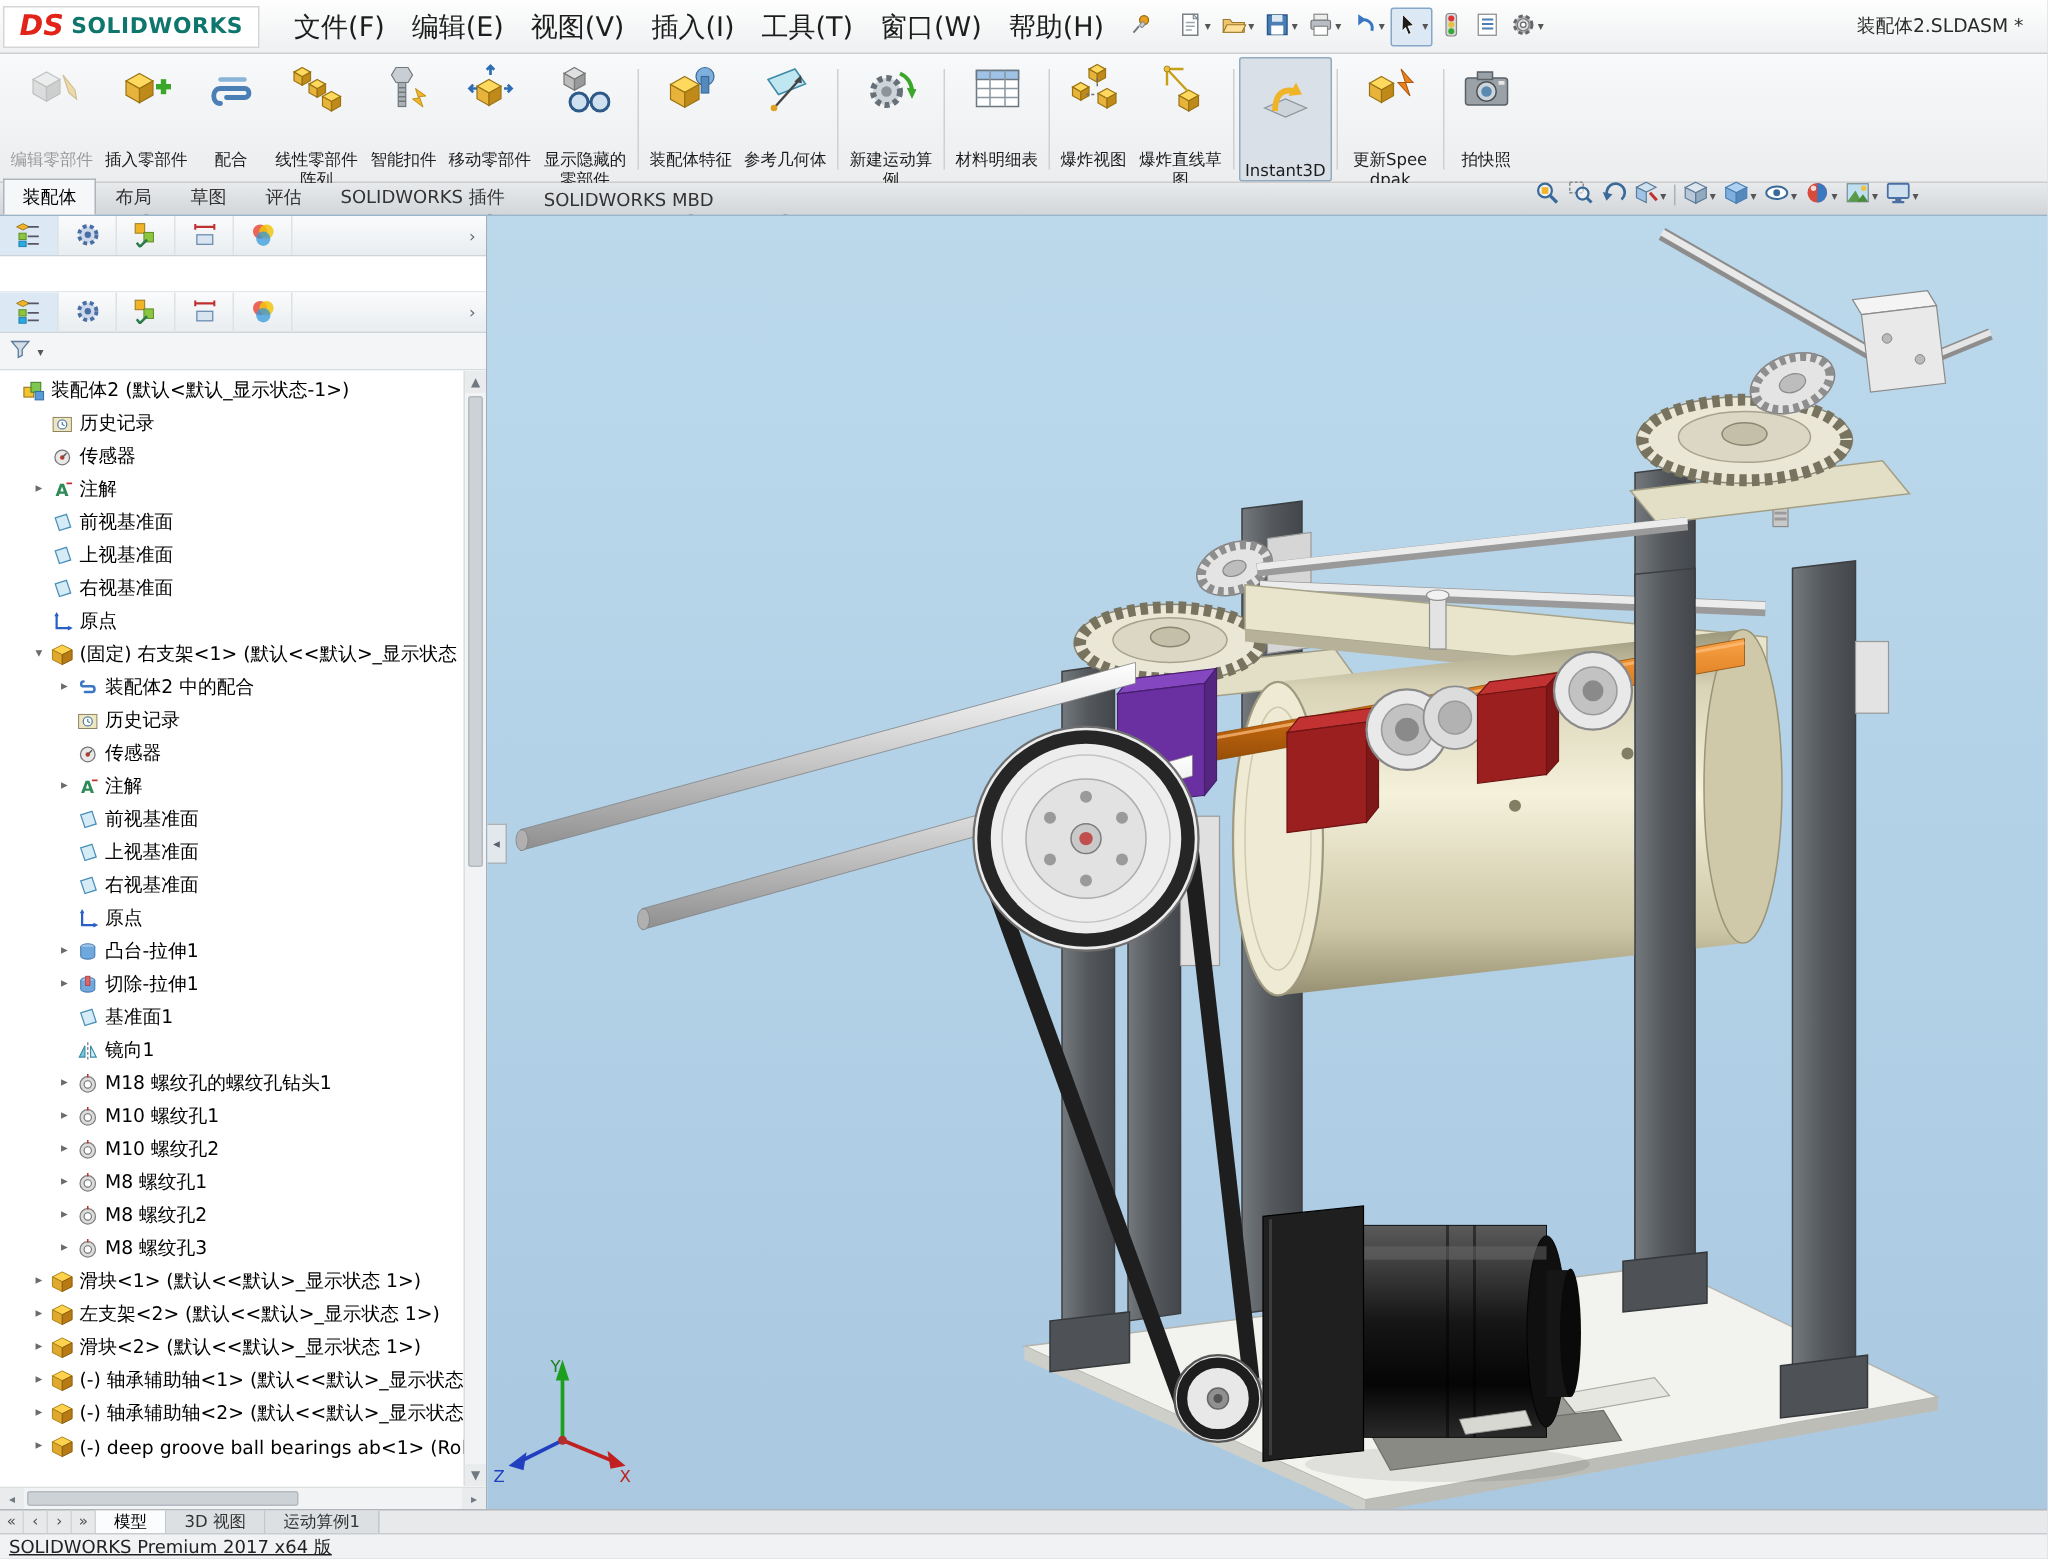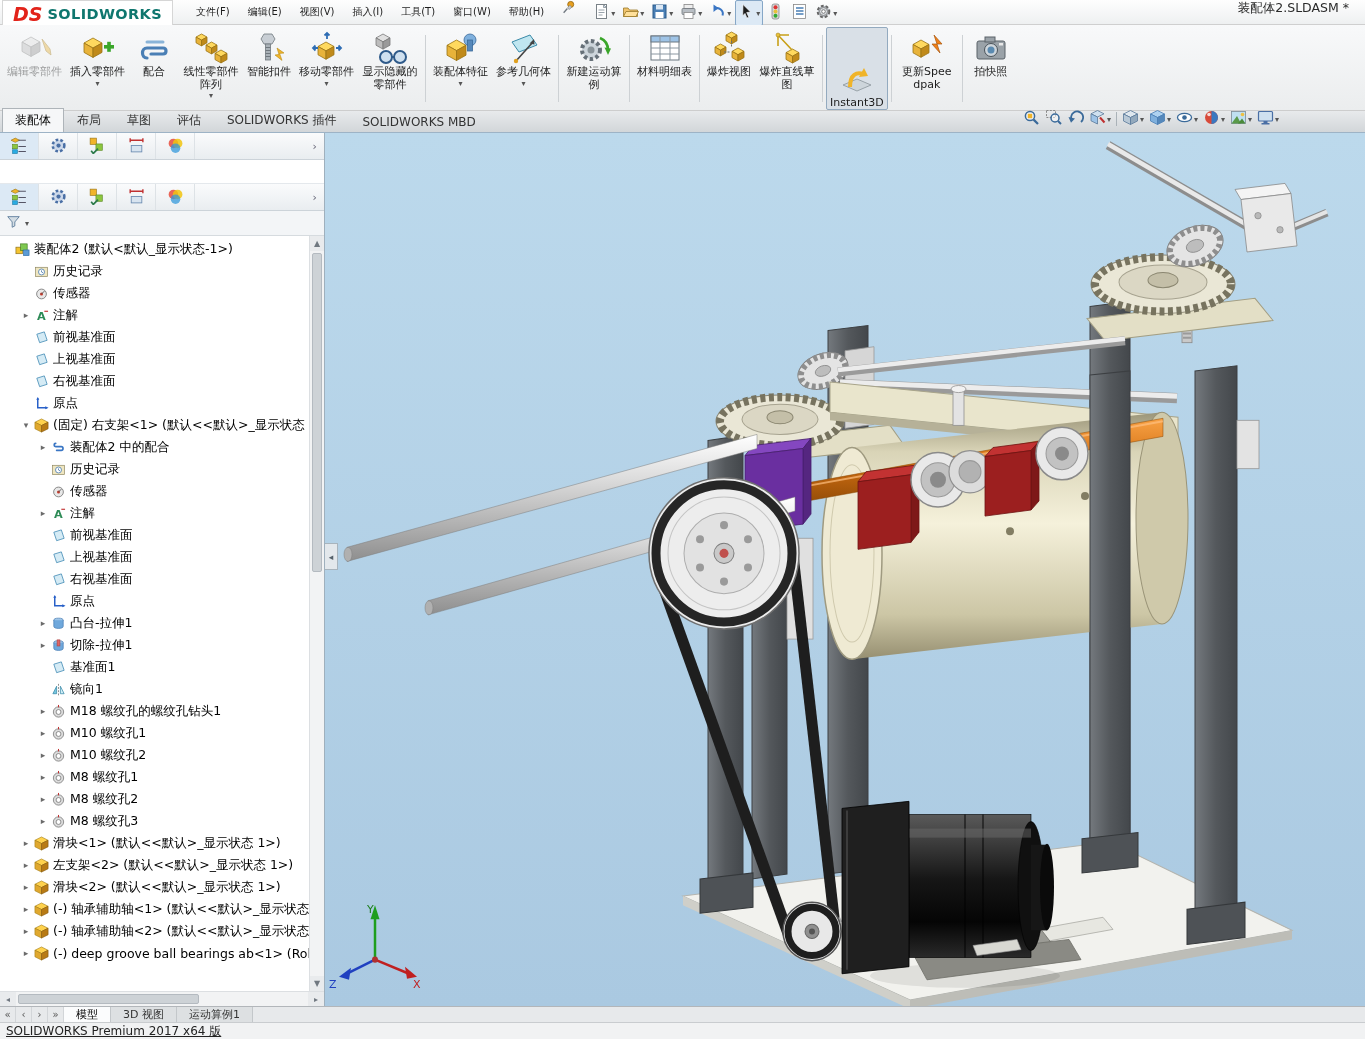--- a/index.html
+++ b/index.html
@@ -1,33 +1,33 @@
 <!DOCTYPE html>
 <html><head>
 <meta charset="utf-8">
 <style>
 *{margin:0;padding:0;box-sizing:border-box;font-family:"DejaVu Sans","Liberation Sans",sans-serif;}
 html,body{width:1365px;height:1039px;overflow:hidden;background:#e8e8e8;}
 #app{width:1365px;height:1039px;display:flex;flex-direction:column;font-size:12px;color:#1d1d1d;}
 
-.menubar{height:25px;flex:none;display:flex;align-items:flex-start;background:linear-gradient(#fefefe,#eef0f1);border-bottom:1px solid #cfcfcf;}
+.menubar{height:36px;flex:none;display:flex;align-items:center;background:linear-gradient(#fefefe,#eef0f1);border-bottom:1px solid #cfcfcf;}
 .logo{display:flex;align-items:center;gap:5px;padding:3px 10px;height:28px;margin-left:2px;border:1px solid #d6d6d6;background:#fff;}
 .logo-mark{color:#e2231a;font-weight:bold;font-style:italic;font-size:19px;line-height:1;}
 .logo-text{color:#0f766e;font-weight:bold;font-size:14.5px;letter-spacing:.4px;}
 .menus{display:flex;margin-left:14px;}
-.menu-item{padding:5px 9px;font-size:10px;}
+.menu-item{padding:5px 9px;font-size:18px;}
 .pin{margin:0 8px;}
 .quickbar{display:flex;align-items:center;gap:1px;margin-left:6px;}
 .qbtn{display:flex;align-items:center;padding:2px 2px;border:1px solid transparent;border-radius:2px;}
 .qbtn.pressed{border-color:#86a7c7;background:#dce9f5;}
 .chev{font-size:8px;color:#555;margin-left:1px;}
 .doc-title{margin-left:auto;margin-right:16px;font-size:12.5px;color:#2a2a2a;white-space:nowrap;}
 
 .ribbon{height:86px;flex:none;display:flex;align-items:stretch;padding:2px 3px 0;background:linear-gradient(#f8f9fa,#ebedee);border-bottom:1px solid #cdcdcd;}
-.rbtn{display:flex;flex-direction:column;align-items:center;justify-content:flex-start;padding:3px 3px 0;min-width:50px;max-width:64px;border:1px solid transparent;border-radius:2px;}
+.rbtn{display:flex;flex-direction:column;align-items:center;justify-content:flex-start;padding:3px 3px 0;min-width:50px;max-width:64px;border:1px solid transparent;border-radius:2px;gap:24px;}
 .rbtn.active{background:#d9e0e7;border-color:#93aabf;justify-content:flex-end;}
 .rbtn.disabled{opacity:.42;}
 .ricon{width:34px;height:34px;flex:none;}
 .rlabel{font-size:11px;line-height:12.5px;text-align:center;margin-top:1px;word-break:break-all;}
 .rbtn .chev{margin:0;}
 .rsep{width:1px;flex:none;background:#cdd1d4;margin:8px 3px;}
 
 .tabrow{height:22px;flex:none;display:flex;align-items:flex-end;background:linear-gradient(#e8eaec,#d2d6d9);border-bottom:1px solid #9db3c6;}
 .cmdtabs{display:flex;align-items:flex-end;margin-left:2px;justify-content:space-between;}
 .cmdtab{padding:3px 12px 3px;font-size:12px;color:#333;border:1px solid transparent;border-bottom:none;white-space:nowrap;}

